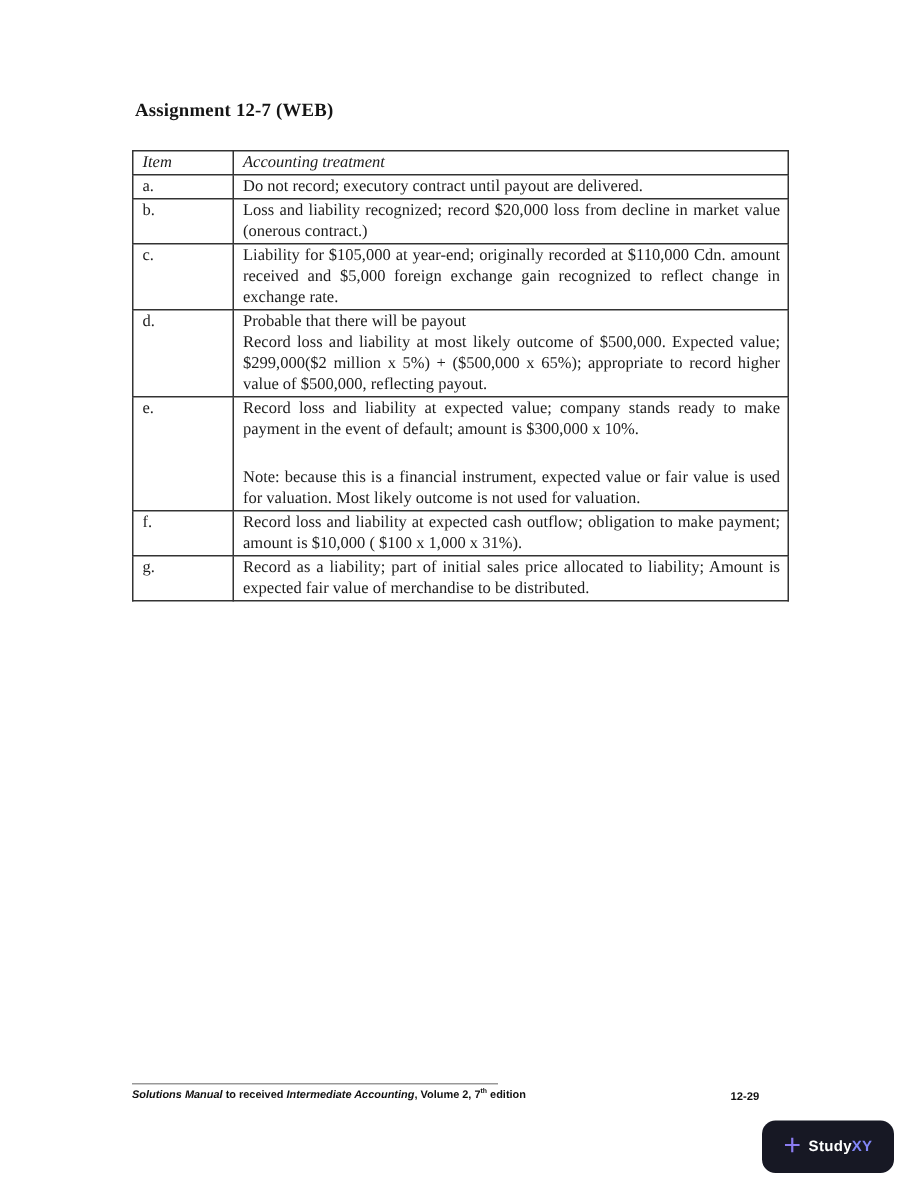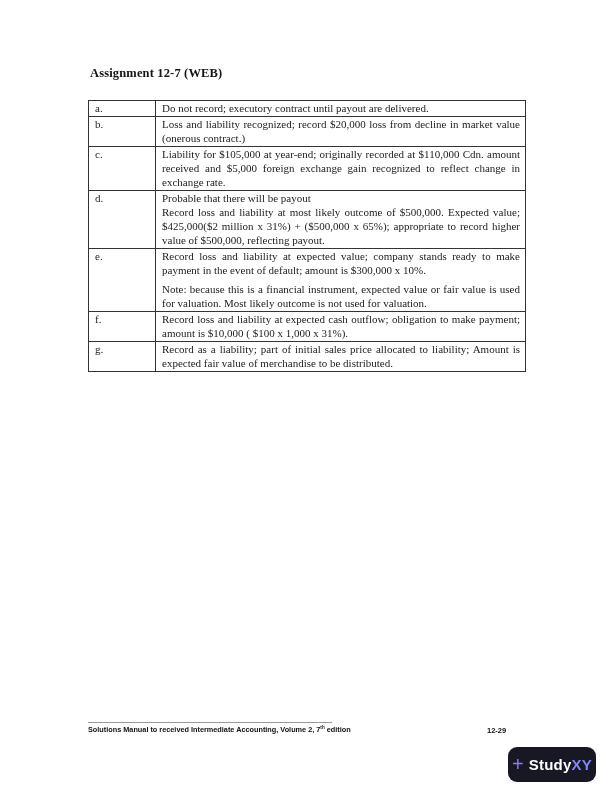--- a/index.html
+++ b/index.html
@@ -39,41 +39,41 @@
     vertical-align: top;
     padding: 0 5px 1px 6px;
     font-size: 11px;
     line-height: 14px;
     font-weight: normal;
     text-align: left;
     color: #1c1c1c;
   }
   .treatment-table th { font-style: italic; }
   .treat-cell p { margin: 0; text-align: justify; }
-  .treat-cell p.gap-above { margin-top: 5px; }
+  .treat-cell p.gap-above { margin-top: 18px; }
 
   .footer-rule {
     position: absolute;
     left: 88px;
     top: 722px;
     width: 244px;
     height: 0;
     border-top: 1px solid #999999;
   }
   .footer-citation {
     position: absolute;
     left: 88px;
     top: 725px;
     font-family: "Liberation Sans", sans-serif;
     font-size: 7.3px;
     font-weight: bold;
     color: #111111;
     white-space: nowrap;
   }
-  .footer-citation .it { }
+  .footer-citation .it { font-style: italic; }
   .footer-citation sup { font-size: 4.6px; line-height: 0; }
   .page-number {
     position: absolute;
     left: 487px;
     top: 726px;
     font-family: "Liberation Sans", sans-serif;
     font-size: 7.5px;
     font-weight: bold;
     color: #111111;
   }
@@ -94,41 +94,45 @@
     cursor: pointer;
   }
   .brand-plus {
     color: #8b7cf0;
     font-size: 20px;
     font-weight: 400;
     line-height: 1;
     margin-top: -2px;
   }
   .brand-word {
-    font-size: 15px;
+    font-size: 10px;
     font-weight: 700;
     color: #ffffff;
     letter-spacing: 0.2px;
     white-space: nowrap;
   }
   .brand-word .xy { color: #8286f7; }
 </style>
 </head>
 <body>
 
 <div class="sheet">
 
   <div class="doc-title">Assignment 12-7 (WEB)</div>
 
   <table class="treatment-table">
     <colgroup>
         <col class="item-col">
         <col>
       </colgroup>
     <tbody>
+        <tr>
+      <th>Item</th>
+      <th>Accounting treatment</th>
+    </tr>
     <tr>
       <td class="item-cell">a.</td>
       <td class="treat-cell">
         <p>Do not record; executory contract until payout are delivered.</p>
       </td>
     </tr>
     <tr>
       <td class="item-cell">b.</td>
       <td class="treat-cell">
         <p>Loss and liability recognized; record $20,000 loss from decline in market value (onerous contract.)</p>
@@ -137,21 +141,21 @@
     <tr>
       <td class="item-cell">c.</td>
       <td class="treat-cell">
         <p>Liability for $105,000 at year-end; originally recorded at $110,000 Cdn. amount received and $5,000 foreign exchange gain recognized to reflect change in exchange rate.</p>
       </td>
     </tr>
     <tr>
       <td class="item-cell">d.</td>
       <td class="treat-cell">
         <p>Probable that there will be payout</p>
-        <p>Record loss and liability at most likely outcome of $500,000. Expected value; $425,000($2 million x 31%) + ($500,000 x 65%); appropriate to record higher value of $500,000, reflecting payout.</p>
+        <p>Record loss and liability at most likely outcome of $500,000. Expected value; $299,000($2 million x 5%) + ($500,000 x 65%); appropriate to record higher value of $500,000, reflecting payout.</p>
       </td>
     </tr>
     <tr>
       <td class="item-cell">e.</td>
       <td class="treat-cell">
         <p>Record loss and liability at expected value; company stands ready to make payment in the event of default; amount is $300,000 x 10%.</p>
         <p class="gap-above">Note: because this is a financial instrument, expected value or fair value is used for valuation. Most likely outcome is not used for valuation.</p>
       </td>
     </tr>
     <tr>

